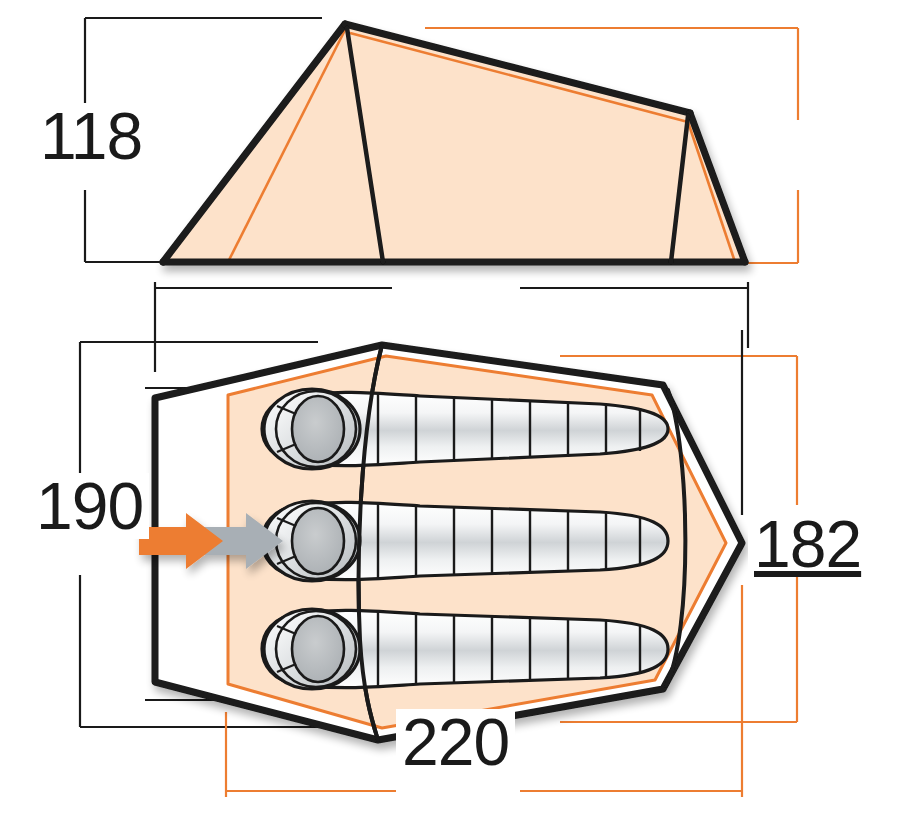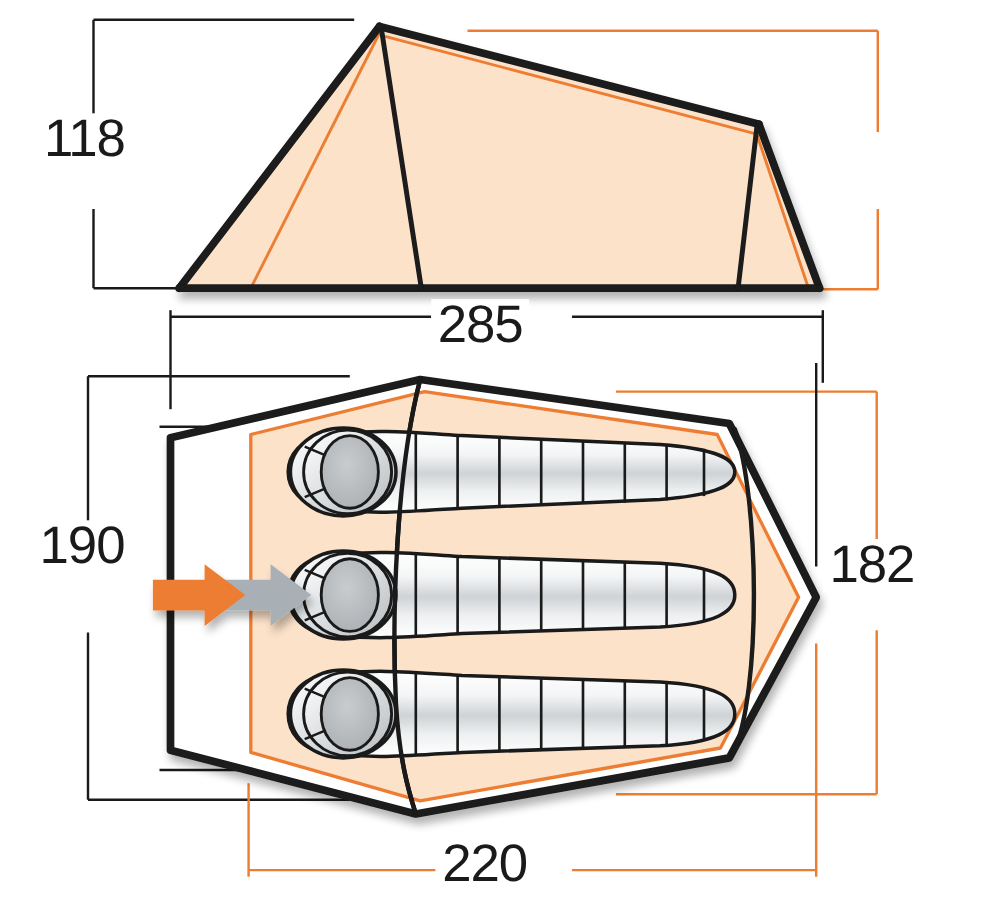--- a/index.html
+++ b/index.html
@@ -21,35 +21,35 @@
     position: absolute;
     left: 0;
     top: 0;
     width: 900px;
     height: 835px;
     display: block;
   }
   .dim-label {
     position: absolute;
     font-family: "Liberation Sans", sans-serif;
-    font-size: 48px;
+    font-size: 66px;
     font-weight: 400;
     color: #1a1a1a;
     letter-spacing: -1px;
     line-height: 1;
     white-space: nowrap;
     background: #ffffff;
     padding: 0 6px;
   }
   .dim-118 { left: 34px;  top: 103px; }
   .dim-113 { left: 748px; top: 103px; }
   .dim-285 { left: 392px; top: 272px; }
   .dim-190 { left: 30px;  top: 473px; }
-  .dim-182 { left: 748px; top: 490px; }
-  .dim-220 { left: 396px; top: 762px; }
+  .dim-182 { left: 748px; top: 511px; text-decoration: underline; }
+  .dim-220 { left: 396px; top: 709px; }
 </style>
 </head>
 <body>
 
 <div id="stage">
 
   <svg id="diagram-svg" viewBox="0 0 900 835">
     <defs>
       <linearGradient id="bagGrad" x1="0" y1="0" x2="0" y2="1">
         <stop offset="0%" stop-color="#ffffff"></stop>
@@ -258,18 +258,17 @@
     <g filter="url(#softShadow)">
 
       <path d="M196 527 L246 527 L246 513 L283 541 L246 569 L246 555 L196 555 Z" fill="#A8AFB5" stroke="none"></path>
 
       <path d="M139 527 L186 527 L186 513 L223 541 L186 569 L186 555 L139 555 Z" fill="#ED7D31" stroke="none"></path>
     </g>
 
   </svg>
 
   <div class="dim-label dim-118">118</div>
-  <div class="dim-label dim-285">285</div>
   <div class="dim-label dim-190">190</div>
   <div class="dim-label dim-182">182</div>
   <div class="dim-label dim-220">220</div>
 
 </div>
 
 </body></html>

